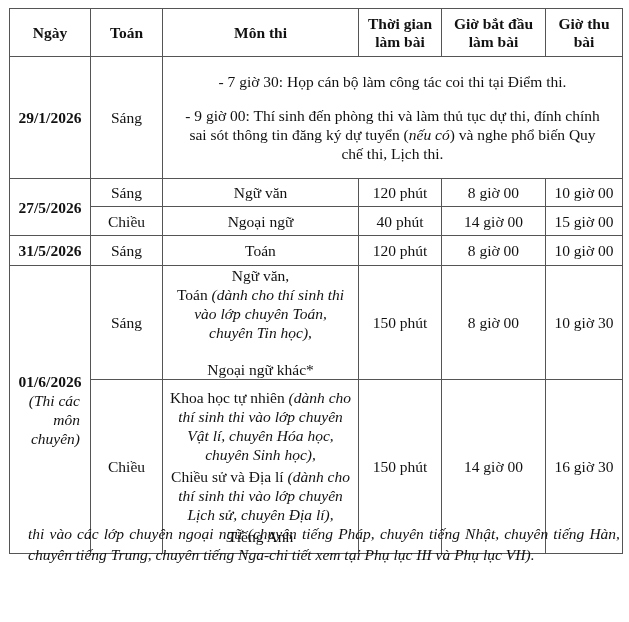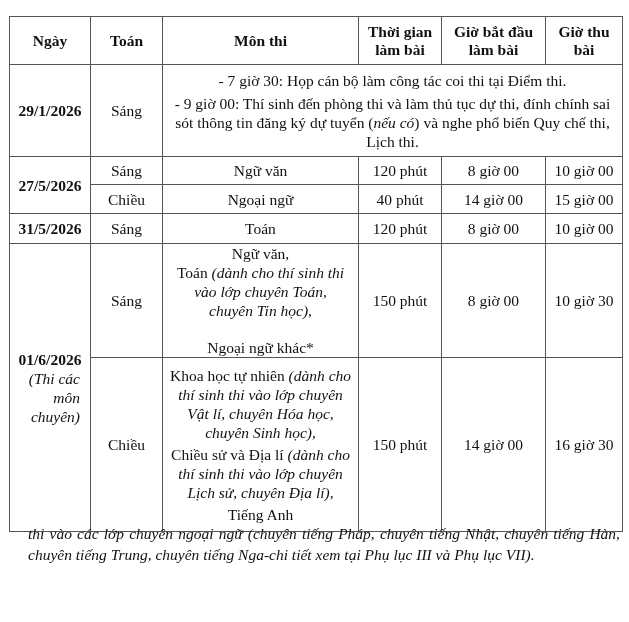--- a/index.html
+++ b/index.html
@@ -1,26 +1,26 @@
 <!DOCTYPE html>
 <html><head>
 <meta charset="utf-8">
 <style>
   html, body { margin:0; padding:0; background:#ffffff; }
   body { width:629px; height:622px; position:relative; overflow:hidden;
          font-family:"Liberation Serif", "DejaVu Serif", serif; color:#111; }
-  table.sched { position:absolute; left:9px; top:16px; border-collapse:collapse;
+  table.sched { position:absolute; left:9px; top:8px; border-collapse:collapse;
                 table-layout:fixed; width:613px;border-radius:19px; }
   table.sched td, table.sched th { border:1.3px solid #555; padding:0 4px; font-size:15.5px;
                 line-height:19px; text-align:center; vertical-align:middle; }
   table.sched th { font-weight:bold; font-size:15.5px; line-height:18px; height:47px; }
   .bold { font-weight:bold; }
   .it { font-style:italic;text-align:right; }
   td.notes { text-align:justify; padding:2px 6px; line-height:19px; }
-  td.notes p { margin:0; }
+  td.notes p { margin:15px; }
   td.notes p + p { margin-top:4px; }
   .footnote { position:absolute; left:28px; top:524px; width:592px; font-style:italic;
               font-size:15.5px; line-height:20.5px; text-align:justify; }
   .footnote .lead { padding-left:34px; }
 </style>
 </head>
 <body>
 
 <table class="sched">
   <colgroup>

